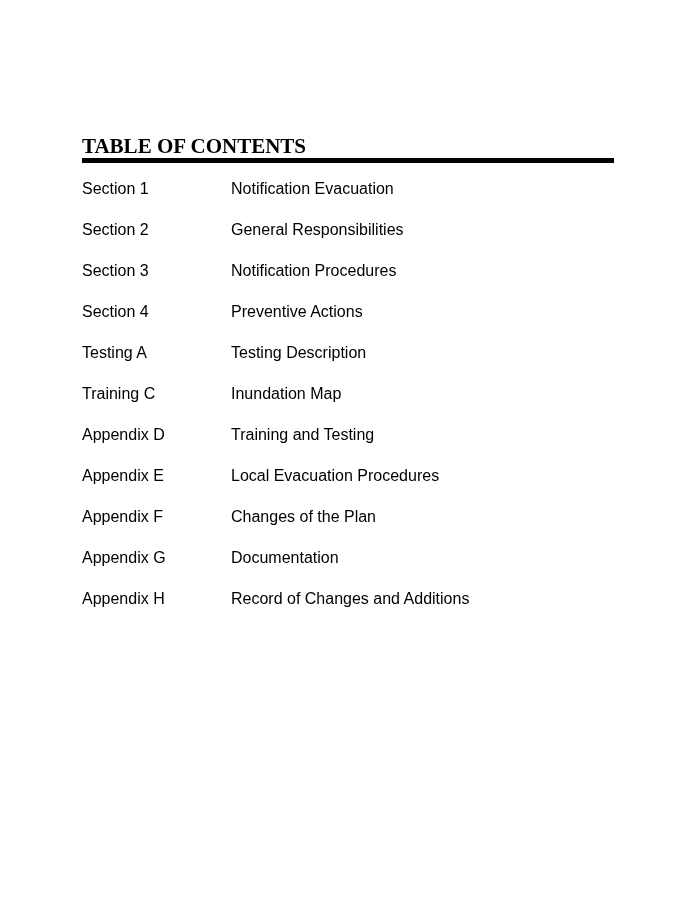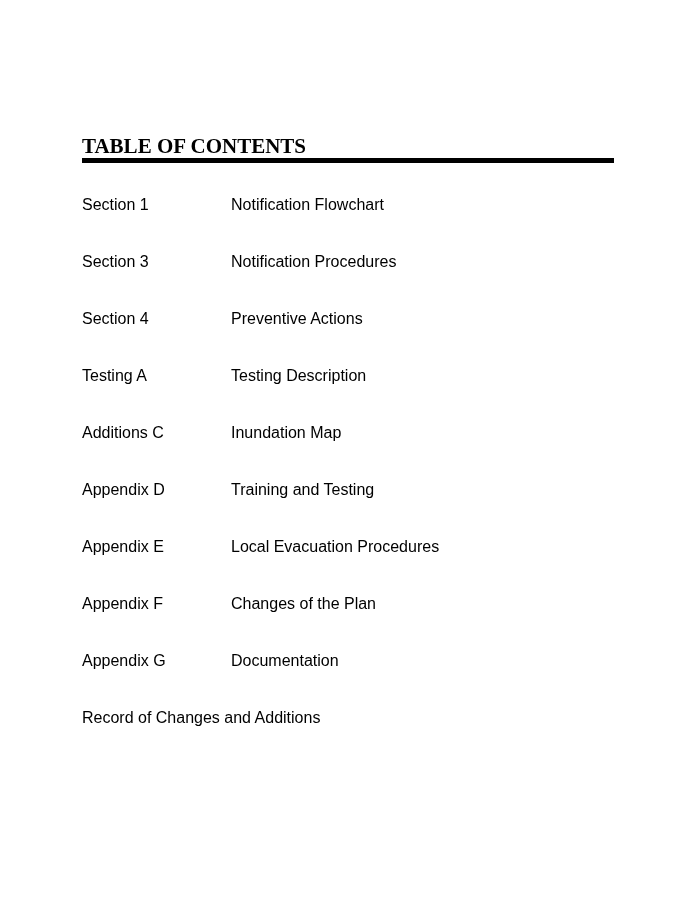--- a/index.html
+++ b/index.html
@@ -48,72 +48,76 @@
       padding: 0;
       list-style: none;
       font-family: "Liberation Sans", "DejaVu Sans", sans-serif;
       font-size: 16px;
       line-height: 20px;
     }
     .toc-row {
       height: 41px;
       display: flex;
       align-items: flex-start;
-      margin-top: 16px;
     }
     .toc-label {
       width: 149px;
       flex: none;
     }
     .toc-entry {
       flex: none;
       white-space: nowrap;
     }
   </style>
 </head>
 <body>
 
 <div class="page">
   <h1 class="toc-title">TABLE OF CONTENTS</h1>
   <div class="toc-rule"></div>
 
   <ul class="toc-list">
     <li class="toc-row">
       <span class="toc-label">Section 1</span>
-      <span class="toc-entry">Notification Flowchart</span>
+      <span class="toc-entry">Notification Evacuation</span>
+    </li>
+    <li class="toc-row">
+      <span class="toc-label">Section 2</span>
+      <span class="toc-entry">General Responsibilities</span>
     </li>
     <li class="toc-row">
       <span class="toc-label">Section 3</span>
       <span class="toc-entry">Notification Procedures</span>
     </li>
     <li class="toc-row">
       <span class="toc-label">Section 4</span>
       <span class="toc-entry">Preventive Actions</span>
     </li>
     <li class="toc-row">
       <span class="toc-label">Testing A</span>
       <span class="toc-entry">Testing Description</span>
     </li>
     <li class="toc-row">
-      <span class="toc-label">Additions C</span>
+      <span class="toc-label">Training C</span>
       <span class="toc-entry">Inundation Map</span>
     </li>
     <li class="toc-row">
       <span class="toc-label">Appendix D</span>
       <span class="toc-entry">Training and Testing</span>
     </li>
     <li class="toc-row">
       <span class="toc-label">Appendix E</span>
       <span class="toc-entry">Local Evacuation Procedures</span>
     </li>
     <li class="toc-row">
       <span class="toc-label">Appendix F</span>
       <span class="toc-entry">Changes of the Plan</span>
     </li>
     <li class="toc-row">
       <span class="toc-label">Appendix G</span>
       <span class="toc-entry">Documentation</span>
     </li>
     <li class="toc-row">
+      <span class="toc-label">Appendix H</span>
       <span class="toc-entry">Record of Changes and Additions</span>
     </li>
   </ul>
 </div>
 
 </body></html>

